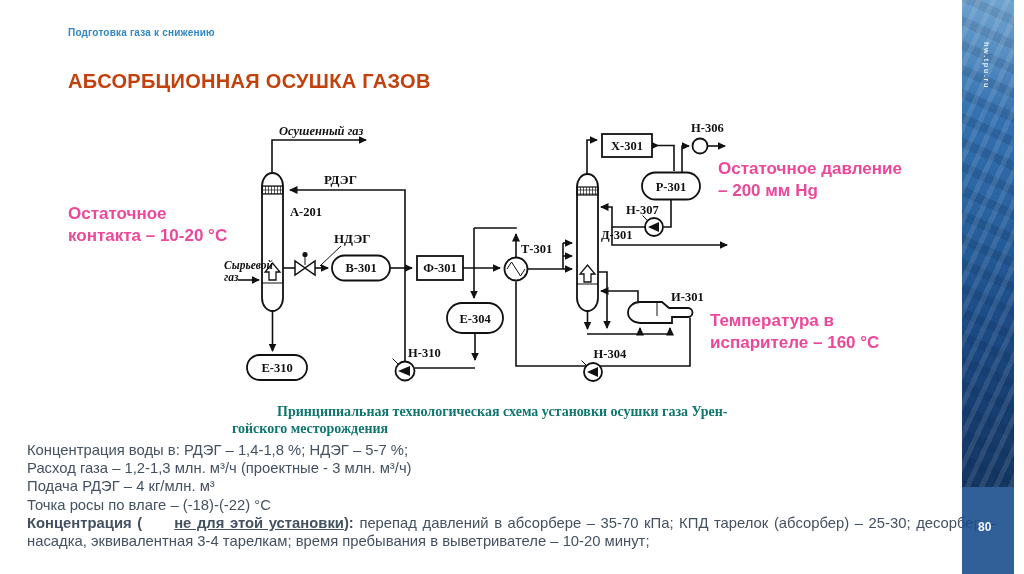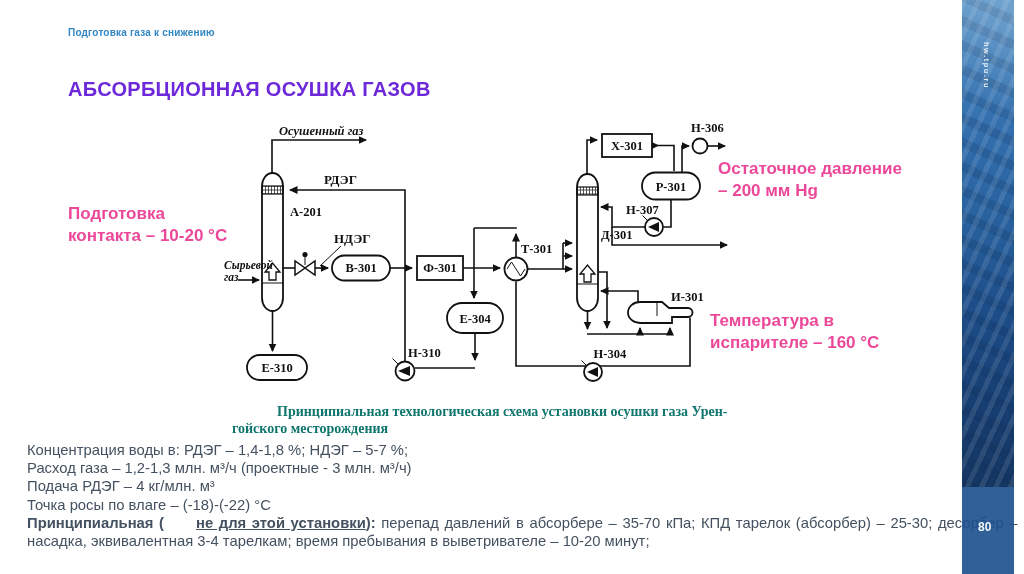--- a/index.html
+++ b/index.html
@@ -5,22 +5,22 @@
   html,body{margin:0;padding:0;background:#888;}
   .slide{
     position:relative;width:1024px;height:574px;background:#ffffff;
     font-family:"Liberation Sans",sans-serif;overflow:hidden;
   }
   .breadcrumb{
     position:absolute;left:68px;top:27px;font-size:10px;font-weight:bold;
     color:#3287c6;letter-spacing:.2px;z-index:1;
   }
   .title{
-    position:absolute;left:68px;top:78px;font-size:20px;font-weight:bold;
-    color:#6d28d9;letter-spacing:.3px;z-index:1;text-align:right;
+    position:absolute;left:68px;top:70px;font-size:20px;font-weight:bold;
+    color:#c2410c;letter-spacing:.3px;z-index:1;text-align:right;
   }
   .callout{
     position:absolute;font-size:17px;font-weight:bold;color:#ec4899;
     line-height:22px;z-index:1;white-space:nowrap;
   }
   .callout-contact{left:68px;top:203px;}
   .callout-residual{left:718px;top:158px;}
   .callout-evap{left:710px;top:310px;}
   .diagram{position:absolute;left:215px;top:100px;z-index:2;}
   .caption{
@@ -72,21 +72,21 @@
 </style>
 </head>
 <body>
 
 <div class="slide">
 
   <div class="breadcrumb">Подготовка газа к снижению</div>
   <div class="title">АБСОРБЦИОННАЯ ОСУШКА ГАЗОВ</div>
 
   <div class="callout callout-contact">
-    <div>Подготовка</div>
+    <div>Остаточное</div>
     <div>контакта – 10-20 °С</div>
   </div>
   <div class="callout callout-residual">
     <div>Остаточное давление</div>
     <div>– 200 мм Hg</div>
   </div>
   <div class="callout callout-evap">
     <div>Температура в</div>
     <div>испарителе – 160 °С</div>
   </div>
@@ -217,21 +217,21 @@
   <div class="caption">
     <div class="indent">Принципиальная технологическая схема установки осушки газа  Урен-</div>
     <div>гойского месторождения</div>
   </div>
 
   <div class="notes">
     <p>Концентрация воды в: РДЭГ – 1,4-1,8 %; НДЭГ – 5-7 %;</p>
     <p>Расход газа – 1,2-1,3 млн. м³/ч (проектные - 3 млн. м³/ч)</p>
     <p>Подача РДЭГ – 4 кг/млн. м³</p>
     <p>Точка росы по влаге – (-18)-(-22) °С</p>
-    <p class="wide"><span class="b">Принципиальная</span><span class="b"> (</span><span class="bu">не для этой установки</span><span class="b">):</span><span> перепад давлений в абсорбере – 35-70 кПа; КПД тарелок (абсорбер) – 25-30; десорбер –</span></p>
+    <p class="wide"><span class="b">Концентрация</span><span class="b"> (</span><span class="bu">не для этой установки</span><span class="b">):</span><span> перепад давлений в абсорбере – 35-70 кПа; КПД тарелок (абсорбер) – 25-30; десорбер –</span></p>
     <p>насадка, эквивалентная 3-4 тарелкам; время пребывания в выветривателе – 10-20 минут;</p>
   </div>
 
   <div class="sidebar">
     <div class="sidebar-url">hw.tpu.ru</div>
   </div>
   <div class="pageblock">
     <div class="pagenum">80</div>
   </div>
 

